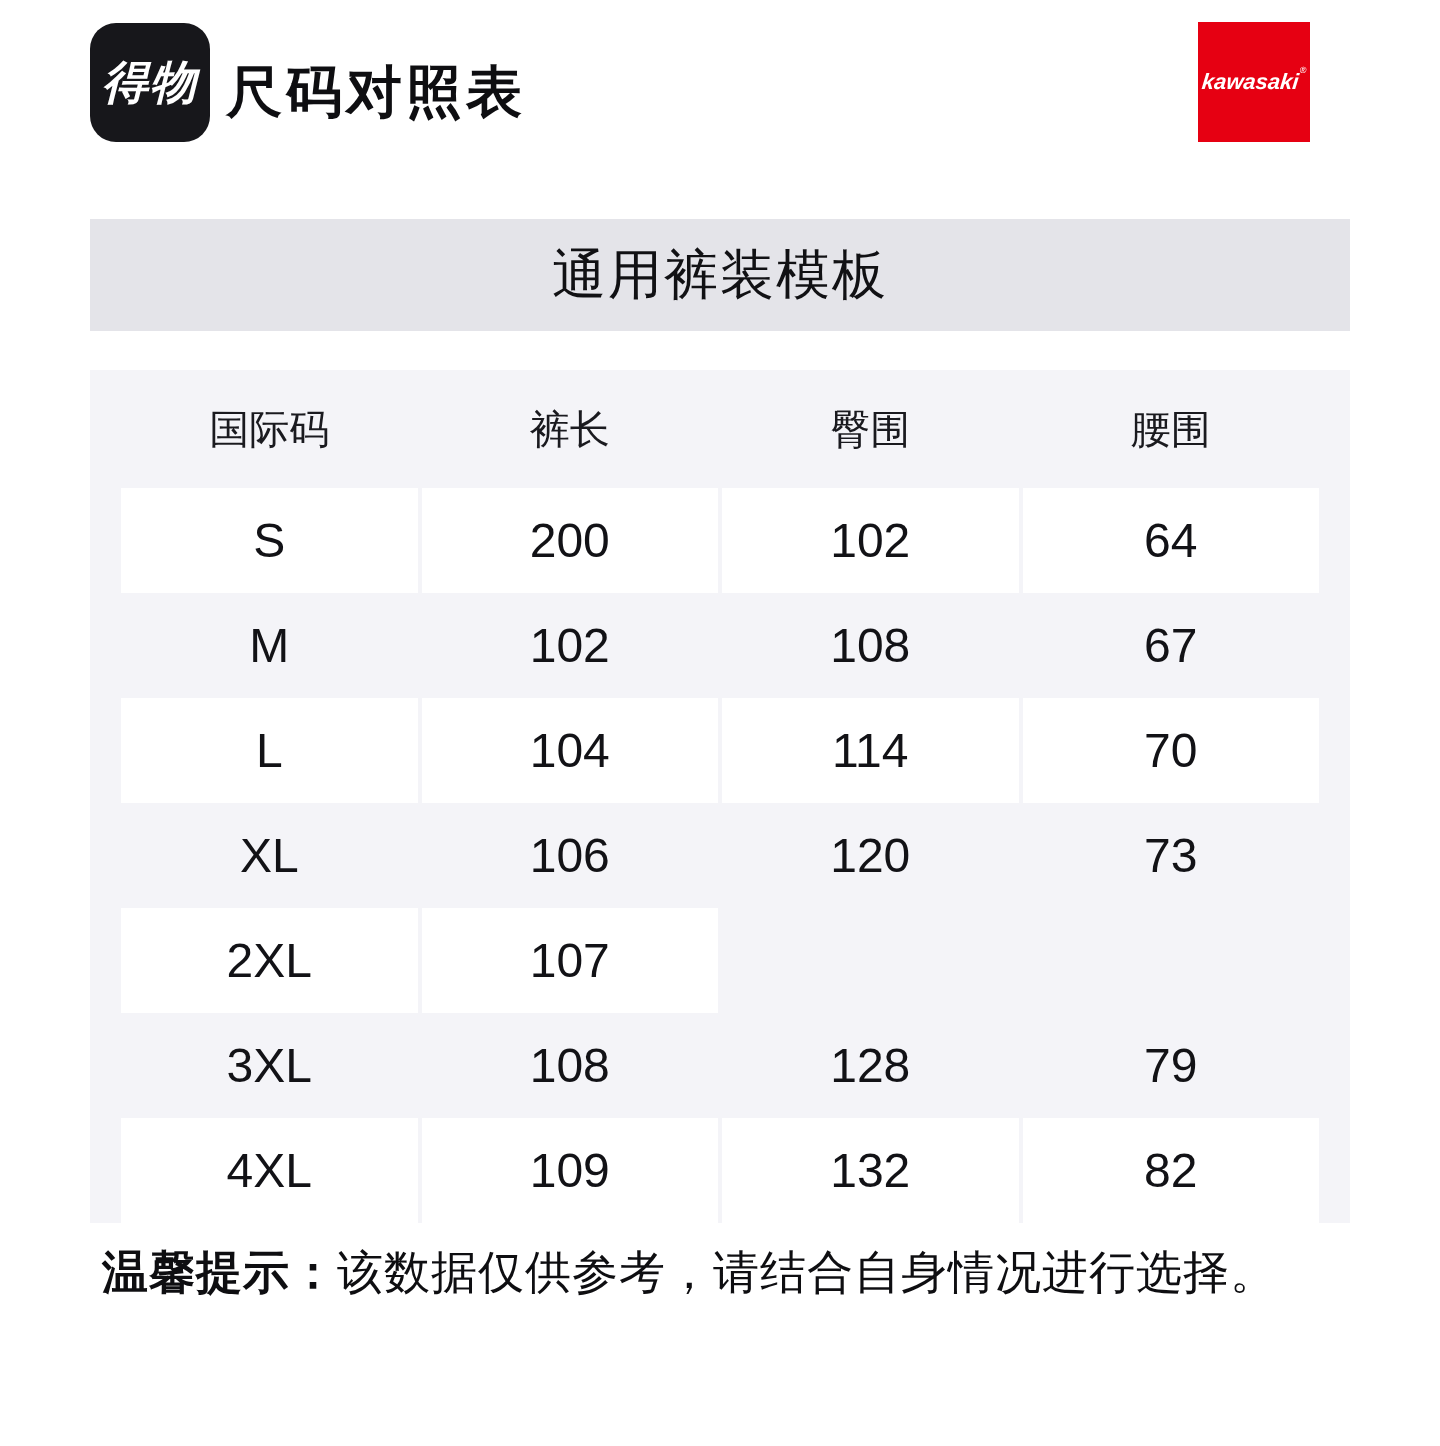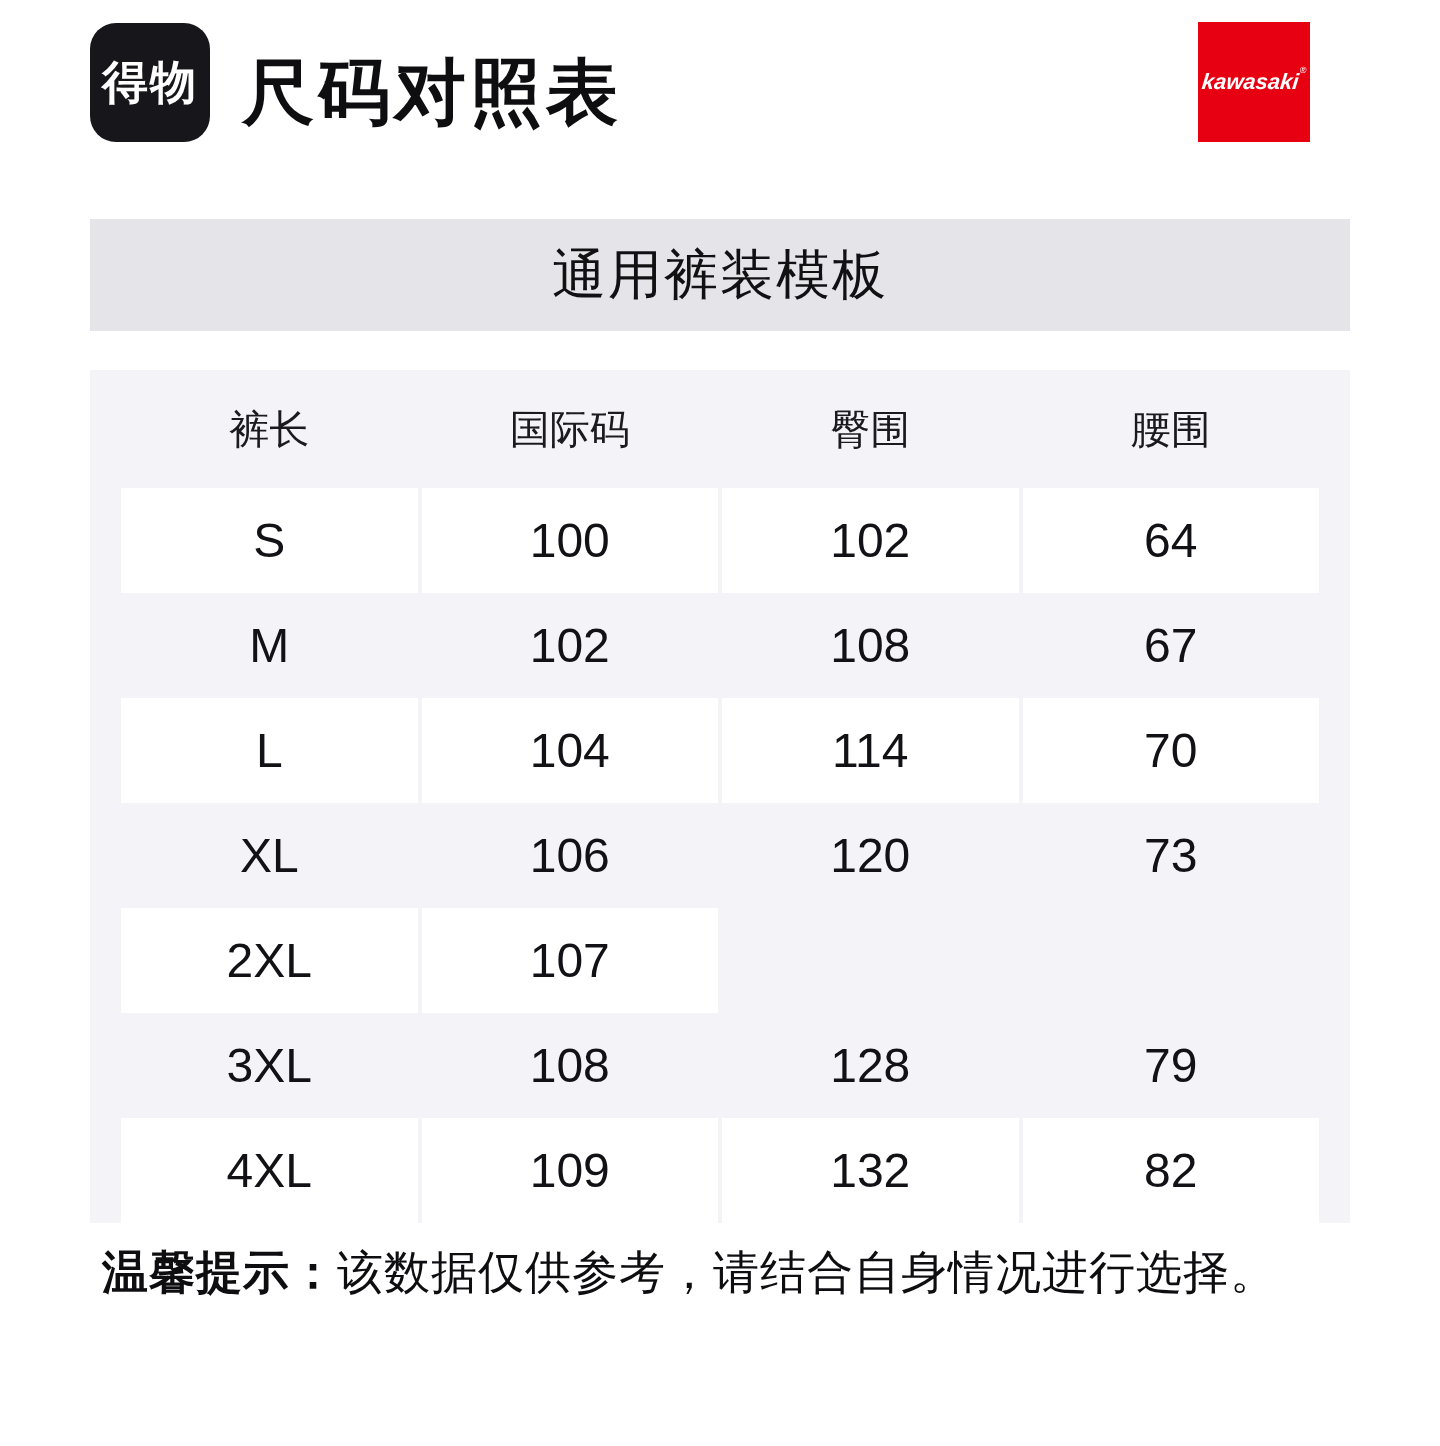--- a/index.html
+++ b/index.html
@@ -18,28 +18,28 @@
     color:var(--text);
     overflow:hidden;
   }
 
   
   .hdr{position:absolute;left:0;top:0;width:1440px;height:219px;}
   .dewu-logo{
     position:absolute;left:90px;top:23px;
     width:120px;height:119px;border-radius:26px;
     background:var(--dewu-black);
-    display:flex;align-items:center;justify-content:center;
+    display:flex;align-items:center;justify-content:center;font-style:italic;
   }
   .dewu-logo span{
     color:#ffffff;font-size:46px;font-weight:700;letter-spacing:2px;
   }
   .page-title{
-    position:absolute;left:242px;top:32px;
-    font-size:72px;font-weight:700;line-height:120px;
+    position:absolute;left:226px;top:32px;
+    font-size:56px;font-weight:700;line-height:120px;
     letter-spacing:4px;color:#0e0e11;
   }
   .kawasaki-logo{
     position:absolute;left:1198px;top:22px;
     width:112px;height:120px;
     background:var(--kawasaki-red);
     display:flex;align-items:center;justify-content:center;
   }
   .kawasaki-logo .kw{
     color:#ffffff;font-size:22px;font-weight:700;font-style:italic;
@@ -99,29 +99,29 @@
     <span class="kw"><span>kawasaki</span><span class="reg">®</span></span>
   </div>
 </div>
 
 <div class="banner">
   <span>通用裤装模板</span>
 </div>
 
 <div class="tbl">
   <div class="tbl-row head">
+    <div class="tbl-cell">国际码</div>
     <div class="tbl-cell">裤长</div>
-    <div class="tbl-cell">国际码</div>
     <div class="tbl-cell">臀围</div>
     <div class="tbl-cell">腰围</div>
   </div>
   <div id="tbl-body">
       <div class="tbl-row data white">
         <div class="tbl-cell">S</div>
-        <div class="tbl-cell">100</div>
+        <div class="tbl-cell">200</div>
         <div class="tbl-cell">102</div>
         <div class="tbl-cell">64</div>
       </div>
       <div class="tbl-row data">
         <div class="tbl-cell">M</div>
         <div class="tbl-cell">102</div>
         <div class="tbl-cell">108</div>
         <div class="tbl-cell">67</div>
       </div>
       <div class="tbl-row data white">

